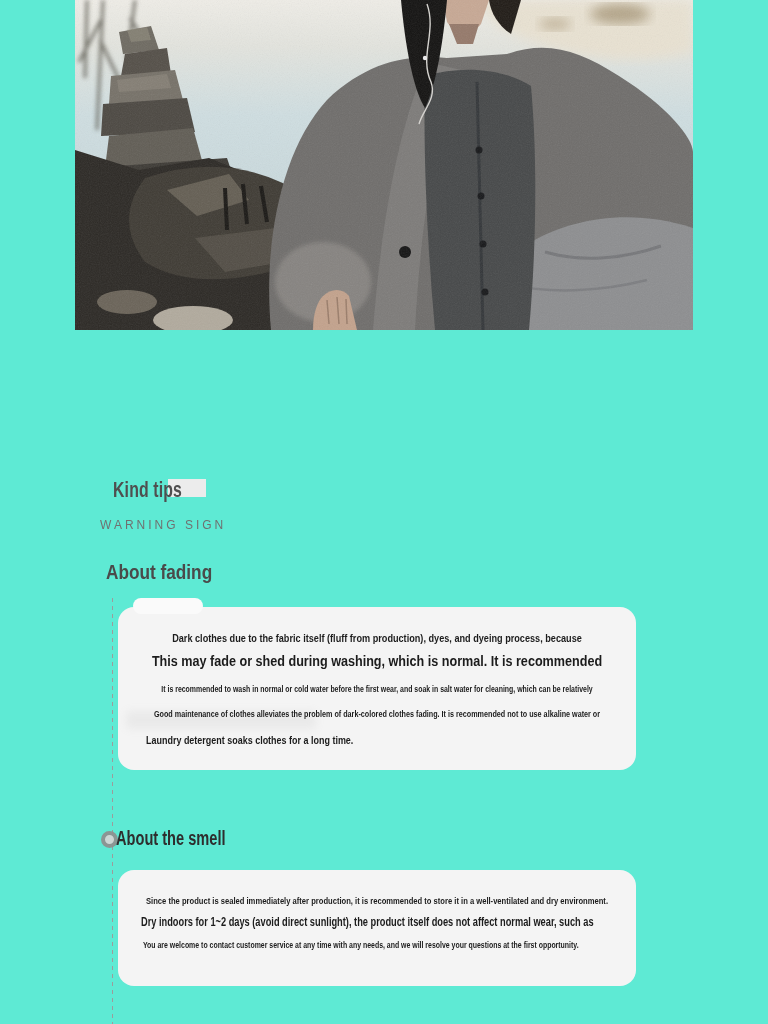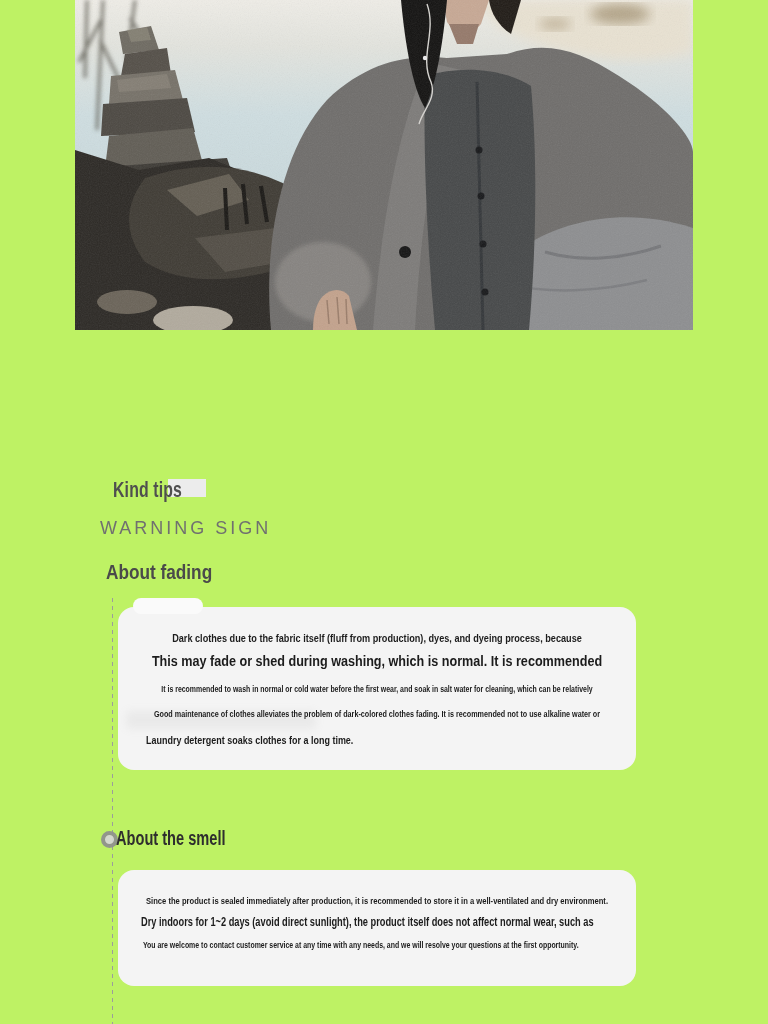--- a/index.html
+++ b/index.html
@@ -1,25 +1,25 @@
 <!DOCTYPE html>
 <html><head>
 <meta charset="utf-8">
 <style>
   html,body{margin:0;padding:0;background:#ffffff;}
-  .page{position:relative;width:768px;height:1024px;background:#bef264;overflow:hidden;
+  .page{position:relative;width:768px;height:1024px;background:#5eead4;overflow:hidden;
         font-family:"Liberation Sans", sans-serif;}
   
   .hero{position:absolute;left:75px;top:0;width:618px;height:330px;overflow:hidden;background:#cdd9db;}
   .hero svg{display:block;width:100%;height:100%;}
   
   .ghost-rect{position:absolute;left:168px;top:479px;width:38px;height:18px;background:#ececec;}
   .kind-title{position:absolute;left:113px;top:477px;font-size:22px;font-weight:bold;color:#4f4f4f;
               white-space:nowrap;transform:scaleX(.72);transform-origin:left top;letter-spacing:.2px;}
-  .warning-sub{position:absolute;left:100px;top:518px;font-size:18px;color:#707070;
+  .warning-sub{position:absolute;left:100px;top:518px;font-size:12px;color:#707070;
                letter-spacing:3px;white-space:nowrap;}
   .sec-head{position:absolute;font-weight:bold;white-space:nowrap;transform-origin:left top;z-index:3;}
   .sec-head.fading{left:106px;top:560px;font-size:21px;color:#4a4a4a;transform:scaleX(.82);}
   .sec-head.smell{left:116px;top:827px;font-size:20px;color:#2e2e2e;transform:scaleX(.73);}
   
   .dash-line{position:absolute;left:112px;top:598px;width:1px;height:426px;
              background:repeating-linear-gradient(180deg,#9c9c9c 0 4px,transparent 4px 8px);}
   .node{position:absolute;left:101px;top:831px;width:9px;height:9px;border-radius:50%;
         border:4px solid #8f8f8f;background:#d6d6d6;z-index:2;opacity:.92;}
   

